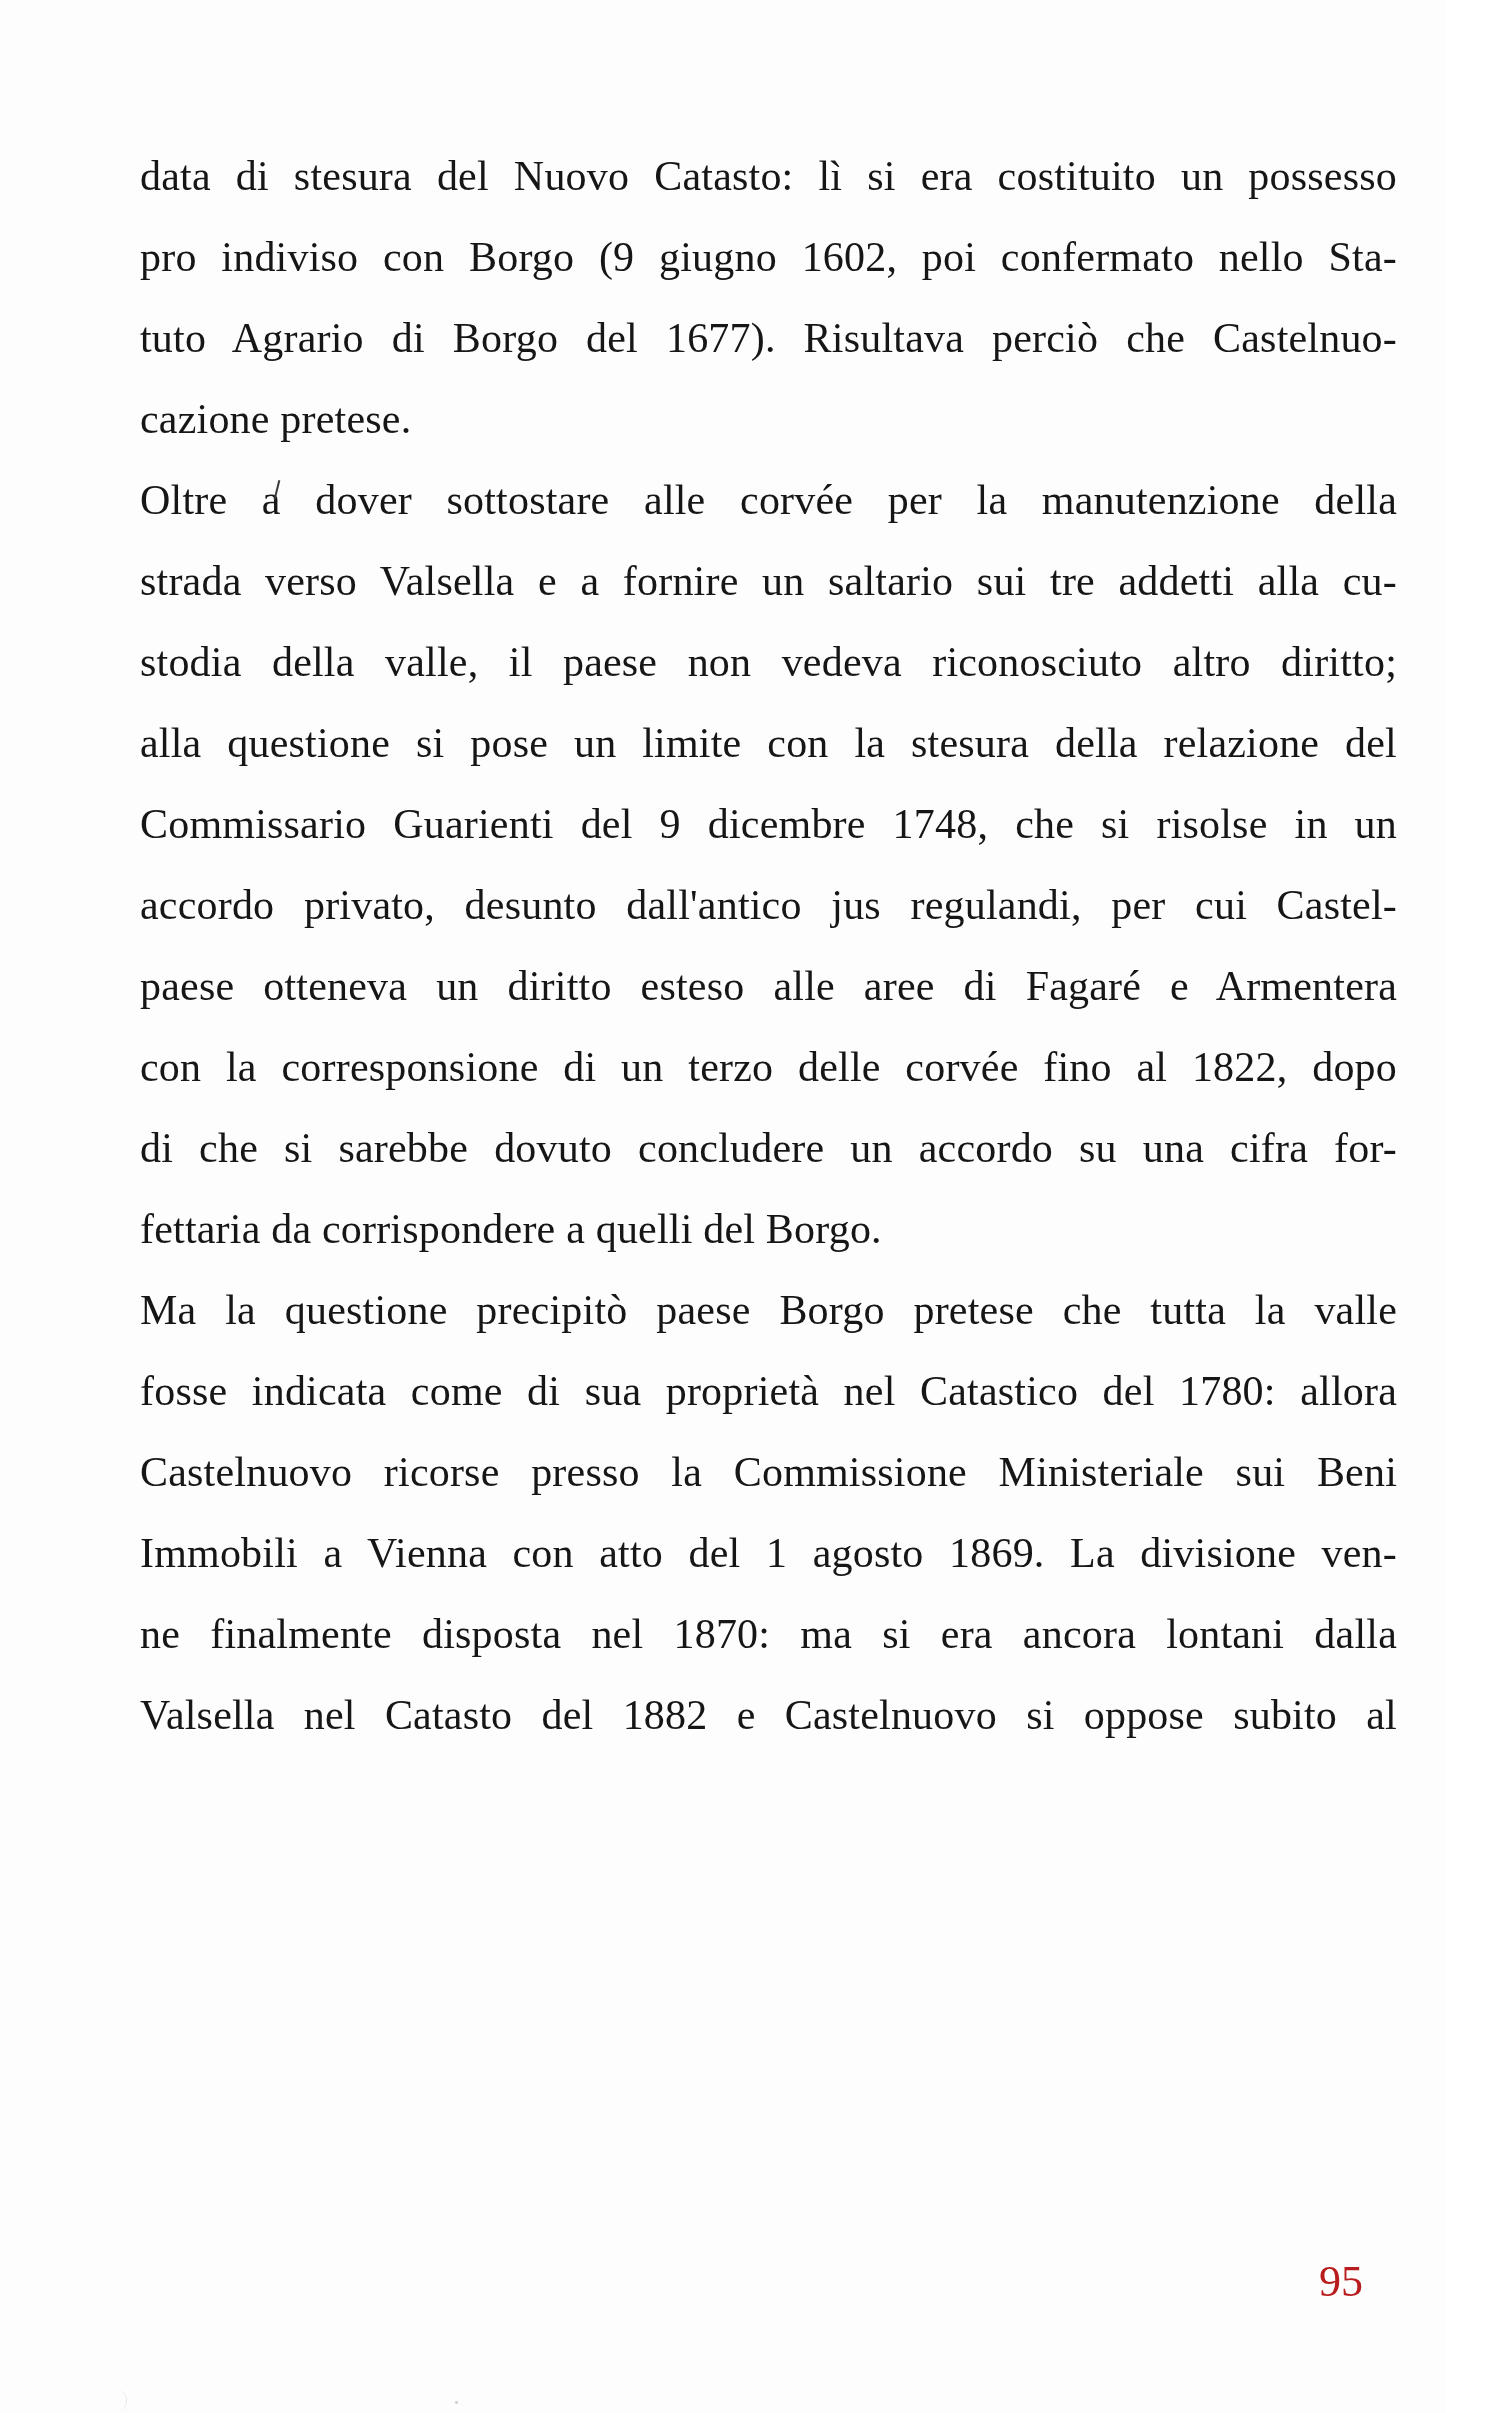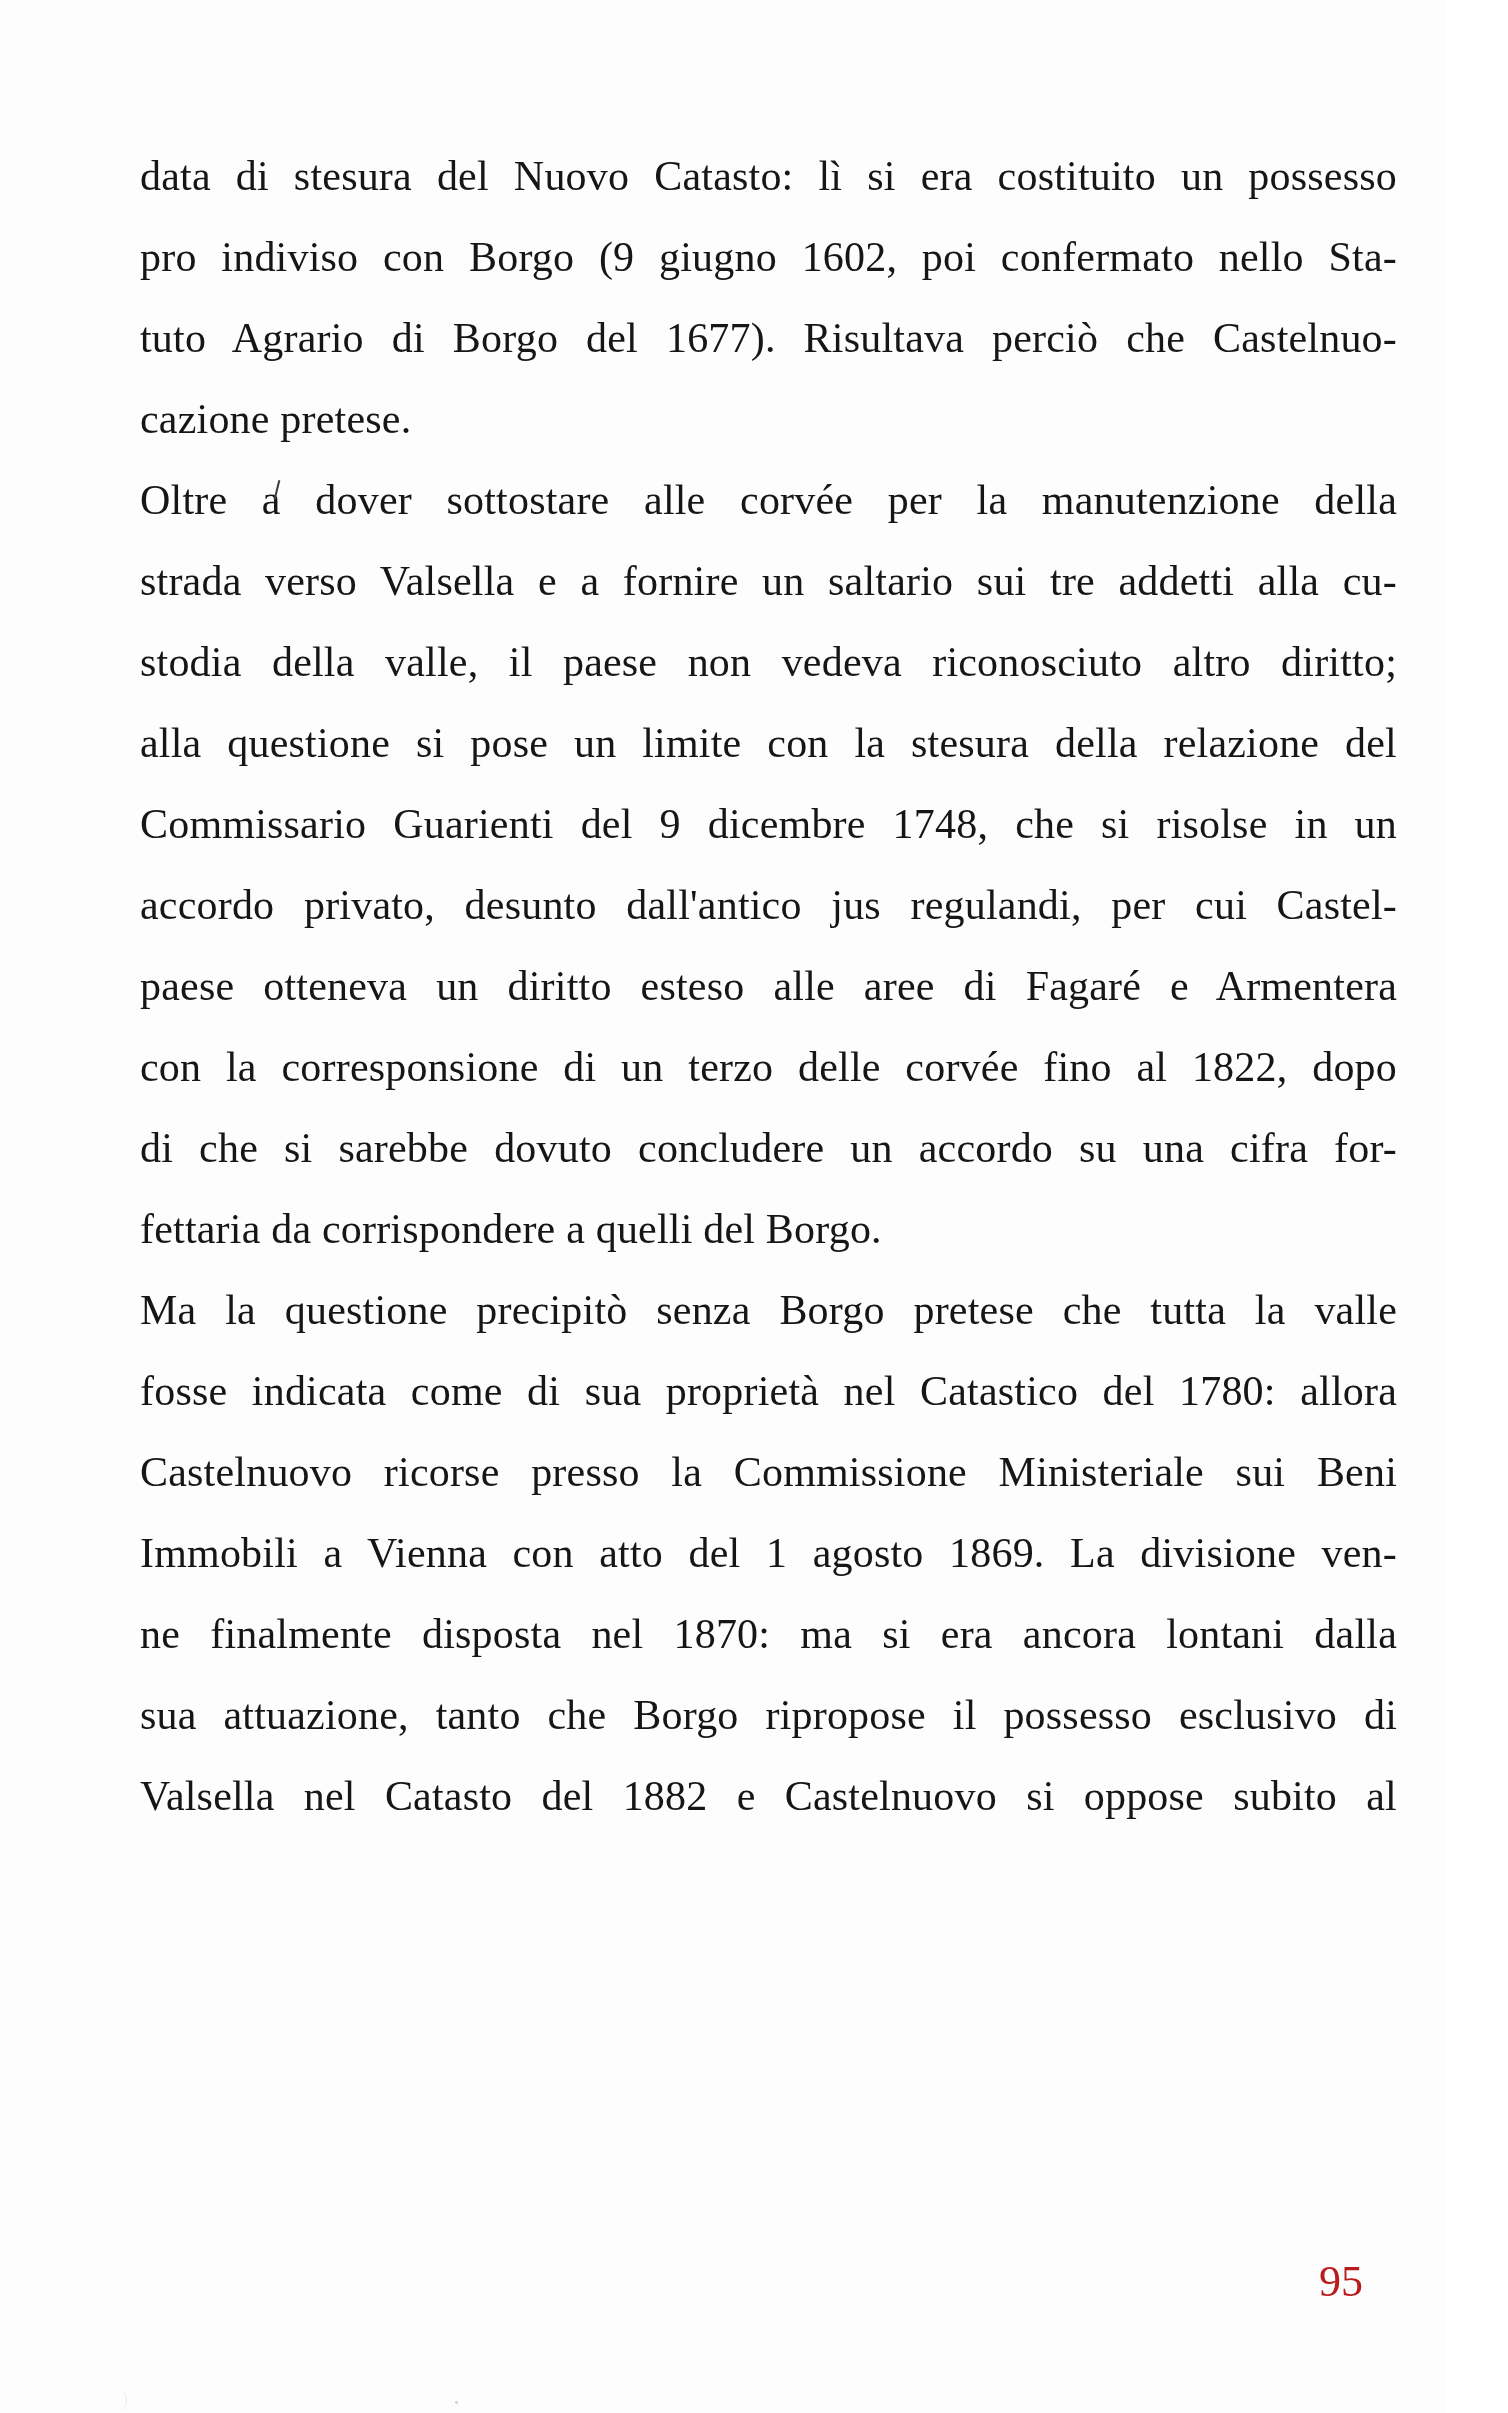--- a/index.html
+++ b/index.html
@@ -97,26 +97,25 @@
     <p class="line">Oltre a dover sottostare alle corvée per la manutenzione della</p>
     <p class="line">strada verso Valsella e a fornire un saltario sui tre addetti alla cu-</p>
     <p class="line">stodia della valle, il paese non vedeva riconosciuto altro diritto;</p>
     <p class="line">alla questione si pose un limite con la stesura della relazione del</p>
     <p class="line">Commissario Guarienti del 9 dicembre 1748, che si risolse in un</p>
     <p class="line">accordo privato, desunto dall'antico jus regulandi, per cui Castel-</p>
     <p class="line">paese otteneva un diritto esteso alle aree di Fagaré e Armentera</p>
     <p class="line">con la corresponsione di un terzo delle corvée fino al 1822, dopo</p>
     <p class="line">di che si sarebbe dovuto concludere un accordo su una cifra for-</p>
     <p class="line pend">fettaria da corrispondere a quelli del Borgo.</p>
-    <p class="line">Ma la questione precipitò senza Borgo pretese che tutta la valle</p>
+    <p class="line">Ma la questione precipitò paese Borgo pretese che tutta la valle</p>
     <p class="line">fosse indicata come di sua proprietà nel Catastico del 1780: allora</p>
     <p class="line">Castelnuovo ricorse presso la Commissione Ministeriale sui Beni</p>
     <p class="line">Immobili a Vienna con atto del 1 agosto 1869. La divisione ven-</p>
     <p class="line">ne finalmente disposta nel 1870: ma si era ancora lontani dalla</p>
-    <p class="line">sua attuazione, tanto che Borgo ripropose il possesso esclusivo di</p>
     <p class="line">Valsella nel Catasto del 1882 e Castelnuovo si oppose subito al</p>
   </div>
 
   <div class="pagenum">95</div>
 
   <div class="artifact-tick"></div>
   <div class="artifact-streak"></div>
   <div class="artifact-curve"></div>
   <div class="artifact-dot"></div>
 

